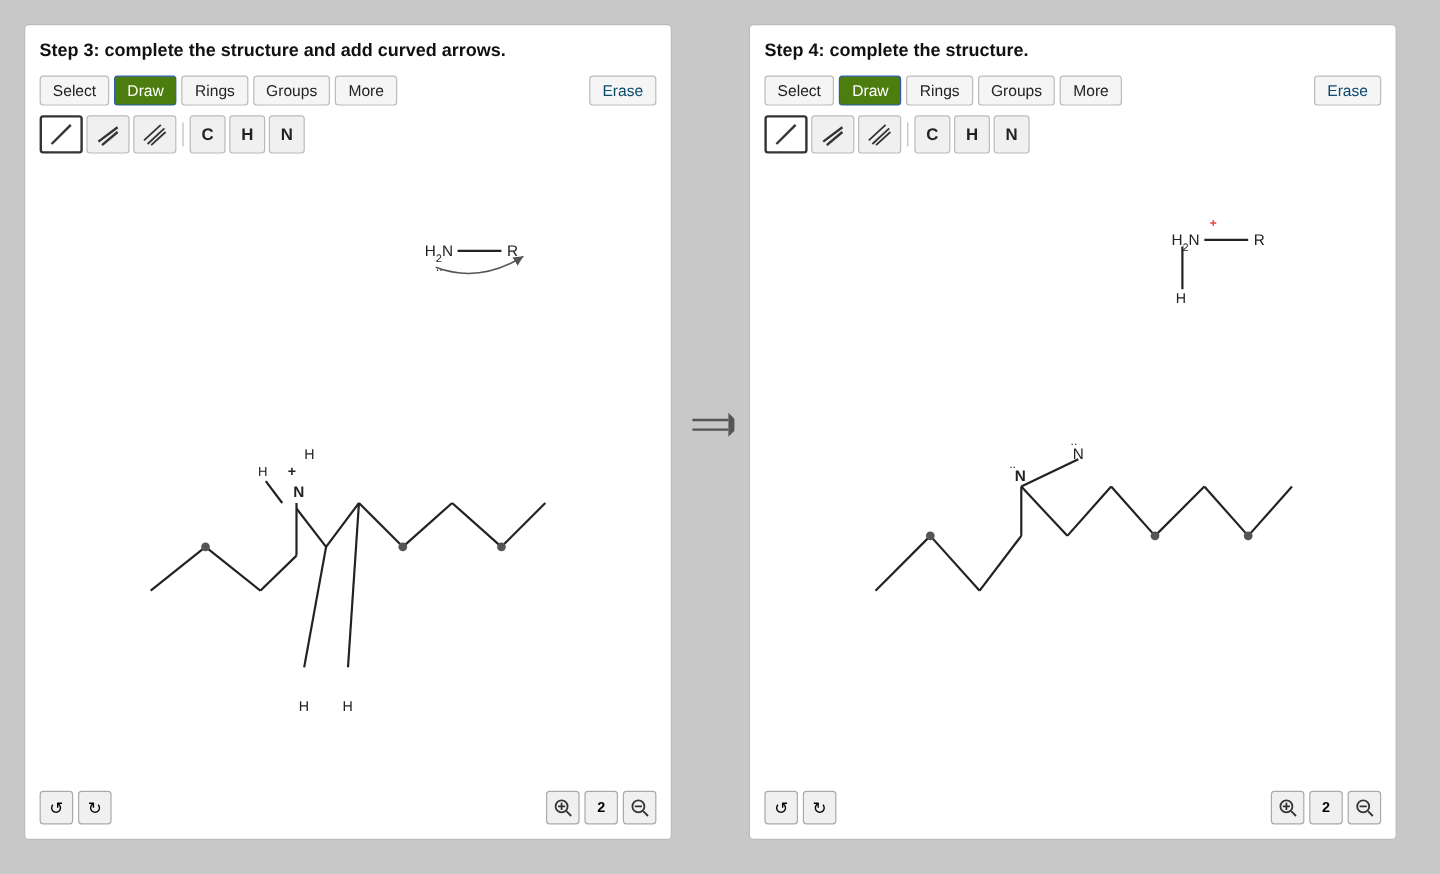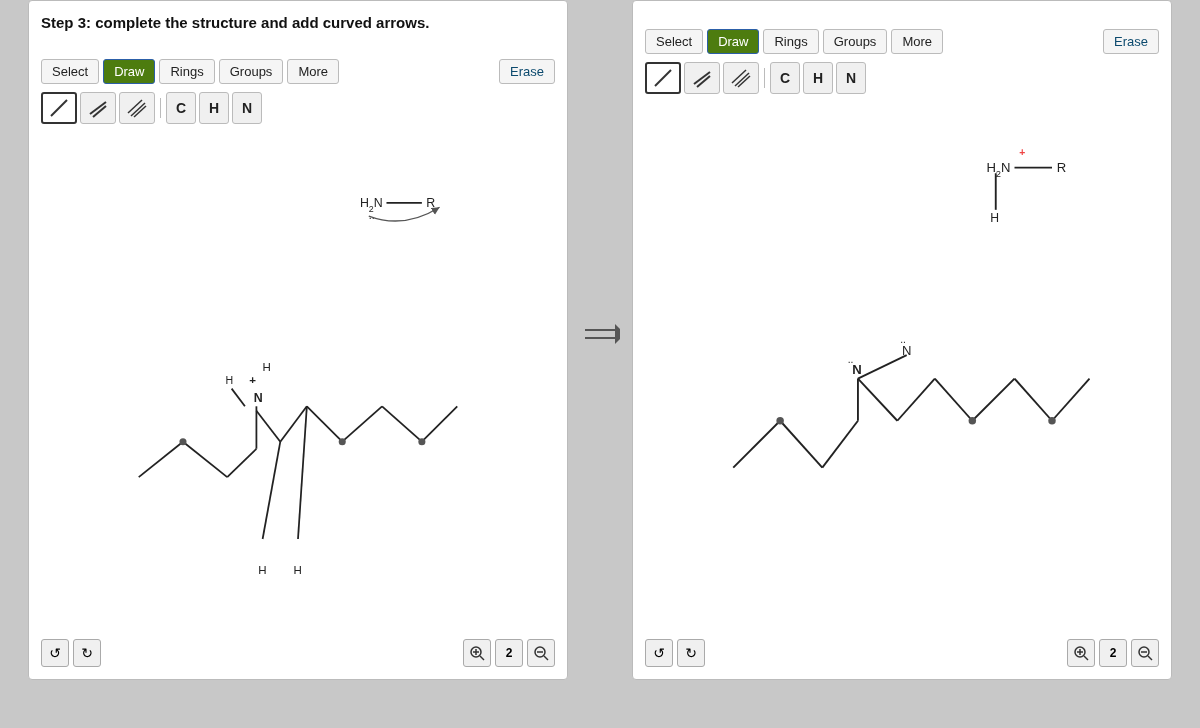--- a/index.html
+++ b/index.html
@@ -9,24 +9,24 @@
       justify-content: center;
       align-items: center;
       width: 1200px;
       height: 728px;
       font-family: Arial, sans-serif;
       overflow: hidden;
     }
     .main-container {
       display: flex;
       gap: 12px;
+      padding: 20px;
       width: 1200px;
       height: 728px;
       align-items: flex-start;
-      justify-content: center;
     }
     .panel {
       background: #fff;
       border: 1px solid #bbb;
       border-radius: 4px;
       padding: 12px;
       display: flex;
       flex-direction: column;
       gap: 8px;
       width: 540px;
@@ -38,21 +38,20 @@
       font-weight: 600;
       color: #111;
       line-height: 1.3;
       margin-bottom: 2px;
     }
     .toolbar {
       display: flex;
       align-items: center;
       gap: 4px;
       flex-wrap: nowrap;
-      margin-top: 16px;
     }
     .toolbar-btn {
       padding: 4px 10px;
       border: 1px solid #bbb;
       background: #f5f5f5;
       border-radius: 3px;
       cursor: pointer;
       font-size: 13px;
       color: #222;
       white-space: nowrap;
@@ -275,20 +274,21 @@
 
   <div style="display:flex;align-items:center;justify-content:center;width:40px;height:680px;flex-shrink:0;">
     <svg width="40" height="60" viewBox="0 0 40 60">
       <line x1="5" y1="20" x2="35" y2="20" stroke="#555" stroke-width="2"></line>
       <line x1="5" y1="28" x2="35" y2="28" stroke="#555" stroke-width="2"></line>
       <polygon points="35,14 35,34 45,24" fill="#555"></polygon>
     </svg>
   </div>
 
   <div class="panel">
+    <div class="panel-title">Step 4: complete the structure.</div>
 
     <div class="toolbar">
       <button class="toolbar-btn">Select</button>
       <button class="toolbar-btn active">Draw</button>
       <button class="toolbar-btn">Rings</button>
       <button class="toolbar-btn">Groups</button>
       <button class="toolbar-btn">More</button>
       <button class="toolbar-btn erase">Erase</button>
     </div>
 

